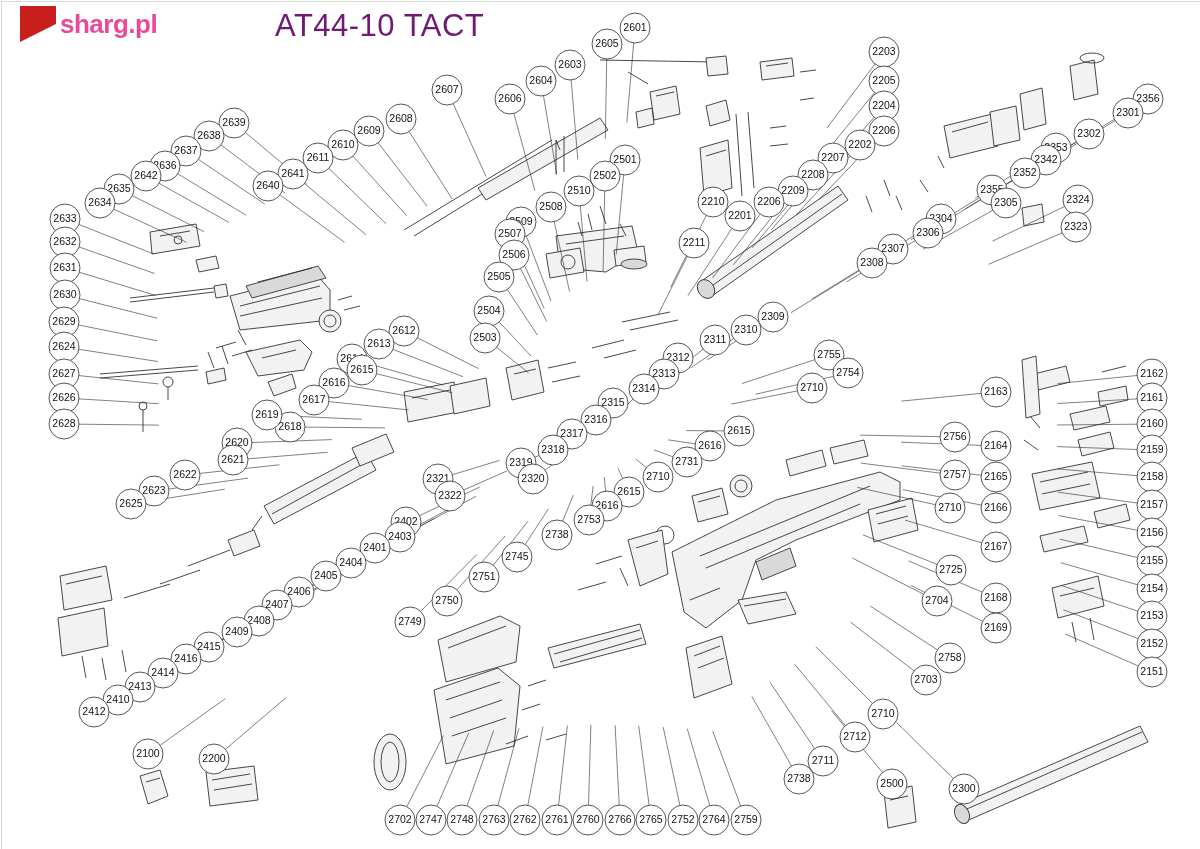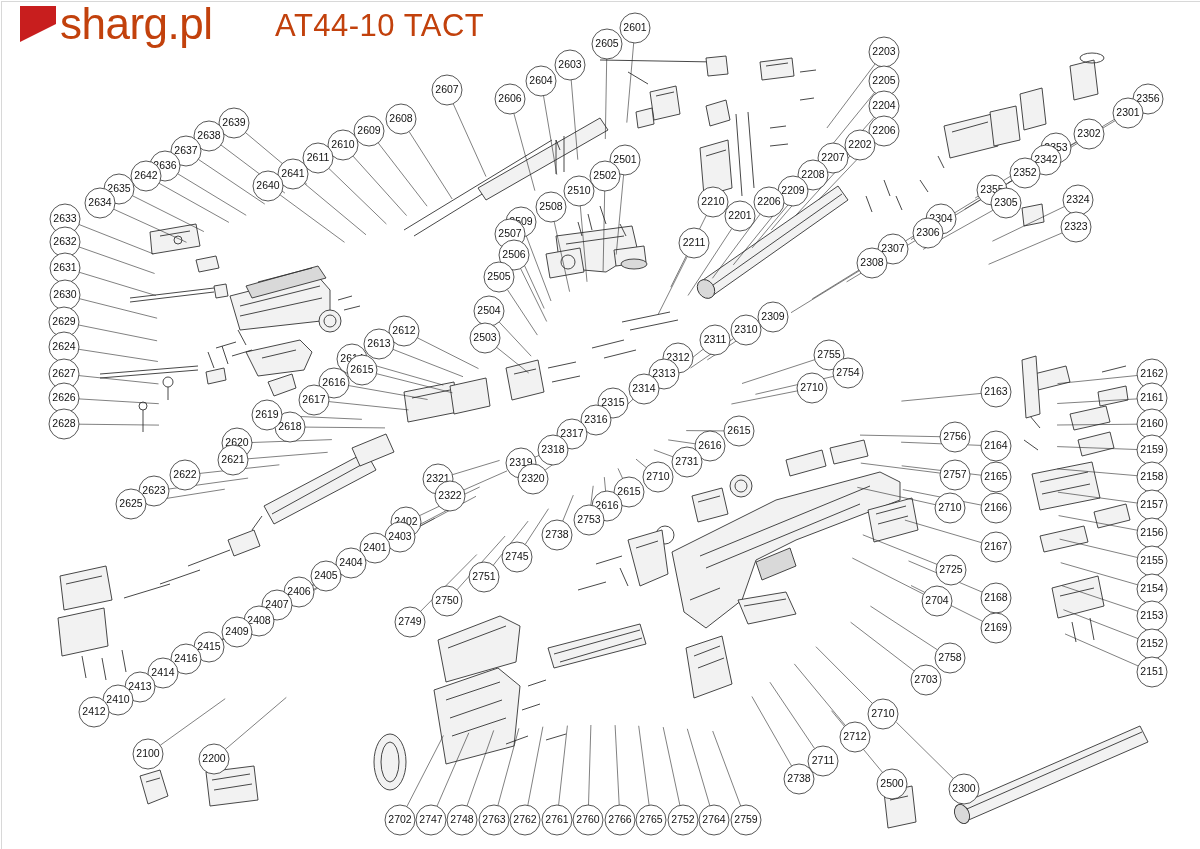--- a/index.html
+++ b/index.html
@@ -23,26 +23,26 @@
     position:relative;
     margin-right:4px;
   }
   .logo-mark:after{
     content:"";
     position:absolute;right:0;bottom:0;
     border-left:36px solid transparent;
     border-bottom:18px solid #ffffff;
   }
   .logo-text{
-    font-size:44px;font-weight:normal;color:#c2410c;
+    font-size:26px;font-weight:bold;color:#ec4899;
     letter-spacing:-0.5px;line-height:36px;
   }
   .title{
     position:absolute;left:275px;top:8px;
-    font-size:31px;color:#c2410c;letter-spacing:0.5px;
+    font-size:31px;color:#701a75;letter-spacing:0.5px;
   }
   .border-frame{
     position:absolute;left:0.5px;top:0.5px;width:1199px;height:848px;
     border:1px solid #d8d8d8;
     pointer-events:none;
   }
   svg text{
     font-family:"Liberation Sans", sans-serif;
     fill:#111111;
     text-anchor:middle;

